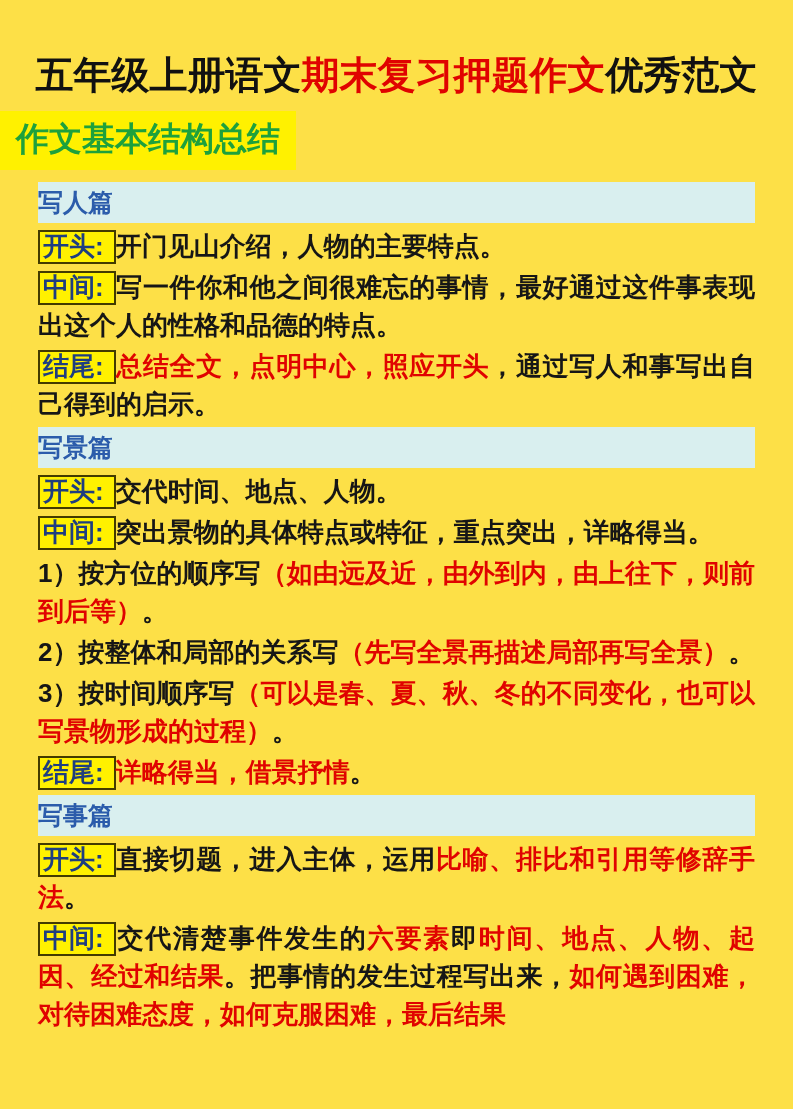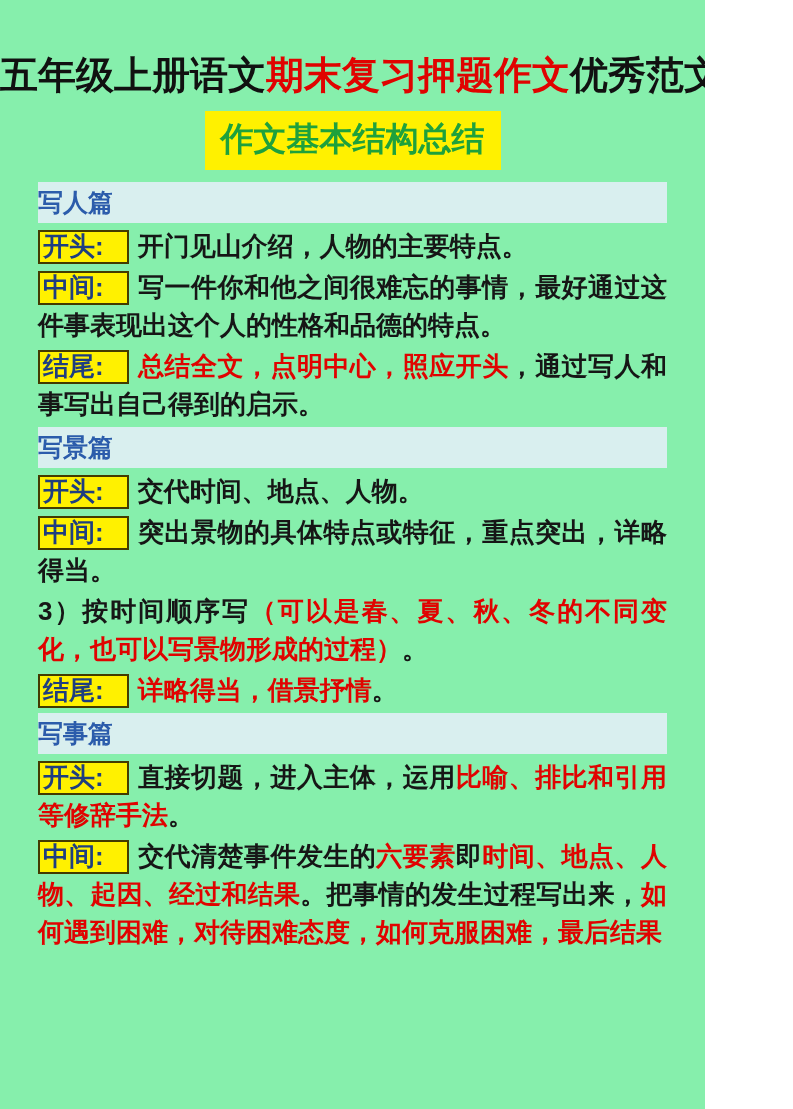--- a/index.html
+++ b/index.html
@@ -1,30 +1,30 @@
 <!DOCTYPE html>
 <html style="--red: #e00300; --yellow: #fff100; --green: #1ea13c; --blue: #2b5cab; --labelblue: #1e3e80; --cyan: #d9efef;"><head>
 <meta charset="utf-8">
 <style>
   html,body{margin:0;padding:0;}
   body{background:#ffffff;font-family:"Liberation Sans","DejaVu Sans",sans-serif;}
-  .page{position:relative;width:705px;height:1109px;background:#86efac;overflow:hidden;}
+  .page{position:relative;width:793px;height:1109px;background:#fde047;overflow:hidden;}
   .title{margin-top:50px;text-align:center;font-size:38px;font-weight:bold;
          font-family:"Liberation Serif","DejaVu Serif",serif;color:#111111;letter-spacing:0px;white-space:nowrap;}
   .title .red{color:var(--red);}
-  .subtitle-wrap{text-align:center;margin-top:10px;text-decoration:underline;}
+  .subtitle-wrap{margin-top:10px;text-decoration:underline;}
   .subtitle{display:inline-block;background:var(--yellow);color:var(--green);
             font-size:33px;font-weight:bold;padding:6px 16px 8px;}
   .content{margin:12px 38px 0 38px;}
   .sec-header{background:var(--cyan);color:var(--blue);
               font-size:25px;font-weight:bold;padding:4px 0;margin:4px 0 4px 0;}
   .para{font-size:26px;line-height:38px;font-weight:600;color:#161616;
         text-align:justify;margin:0 0 3px 0;}
   .label{display:inline-block;background:var(--yellow);color:var(--labelblue);
-         border:2px solid #433b00;padding:0 23px 1px 3px;margin-right:9px;
+         border:2px solid #433b00;padding:0 10px 1px 3px;
          font-weight:bold;line-height:29px;font-size:26px;}
   .run.red{color:var(--red);font-weight:bold;}
   .run.black{color:#161616;}
 </style>
 </head>
 <body>
 
 <div class="page">
   <div class="title">
     <span>五年级上册语文</span><span class="red">期末复习押题作文</span><span>优秀范文</span>
@@ -38,20 +38,22 @@
       <section>
         <div class="sec-header">写人篇</div>
         <p class="para"><span class="label">开头:</span><span class="run black">开门见山介绍，人物的主要特点。</span></p>
         <p class="para"><span class="label">中间:</span><span class="run black">写一件你和他之间很难忘的事情，最好通过这件事表现出这个人的性格和品德的特点。</span></p>
         <p class="para"><span class="label">结尾:</span><span class="run red">总结全文，点明中心，照应开头</span><span class="run black">，通过写人和事写出自己得到的启示。</span></p>
       </section>
       <section>
         <div class="sec-header">写景篇</div>
         <p class="para"><span class="label">开头:</span><span class="run black">交代时间、地点、人物。</span></p>
         <p class="para"><span class="label">中间:</span><span class="run black">突出景物的具体特点或特征，重点突出，详略得当。</span></p>
+        <p class="para"><span class="run black">1）按方位的顺序写</span><span class="run red">（如由远及近，由外到内，由上往下，则前到后等）</span><span class="run black">。</span></p>
+        <p class="para"><span class="run black">2）按整体和局部的关系写</span><span class="run red">（先写全景再描述局部再写全景）</span><span class="run black">。</span></p>
         <p class="para"><span class="run black">3）按时间顺序写</span><span class="run red">（可以是春、夏、秋、冬的不同变化，也可以写景物形成的过程）</span><span class="run black">。</span></p>
         <p class="para"><span class="label">结尾:</span><span class="run red">详略得当，借景抒情</span><span class="run black">。</span></p>
       </section>
       <section>
         <div class="sec-header">写事篇</div>
         <p class="para"><span class="label">开头:</span><span class="run black">直接切题，进入主体，运用</span><span class="run red">比喻、排比和引用等修辞手法</span><span class="run black">。</span></p>
         <p class="para"><span class="label">中间:</span><span class="run black">交代清楚事件发生的</span><span class="run red">六要素</span><span class="run black">即</span><span class="run red">时间、地点、人物、起因、经过和结果</span><span class="run black">。把事情的发生过程写出来，</span><span class="run red">如何遇到困难，对待困难态度，如何克服困难，最后结果</span></p>
       </section>
     </div>
 </div>

